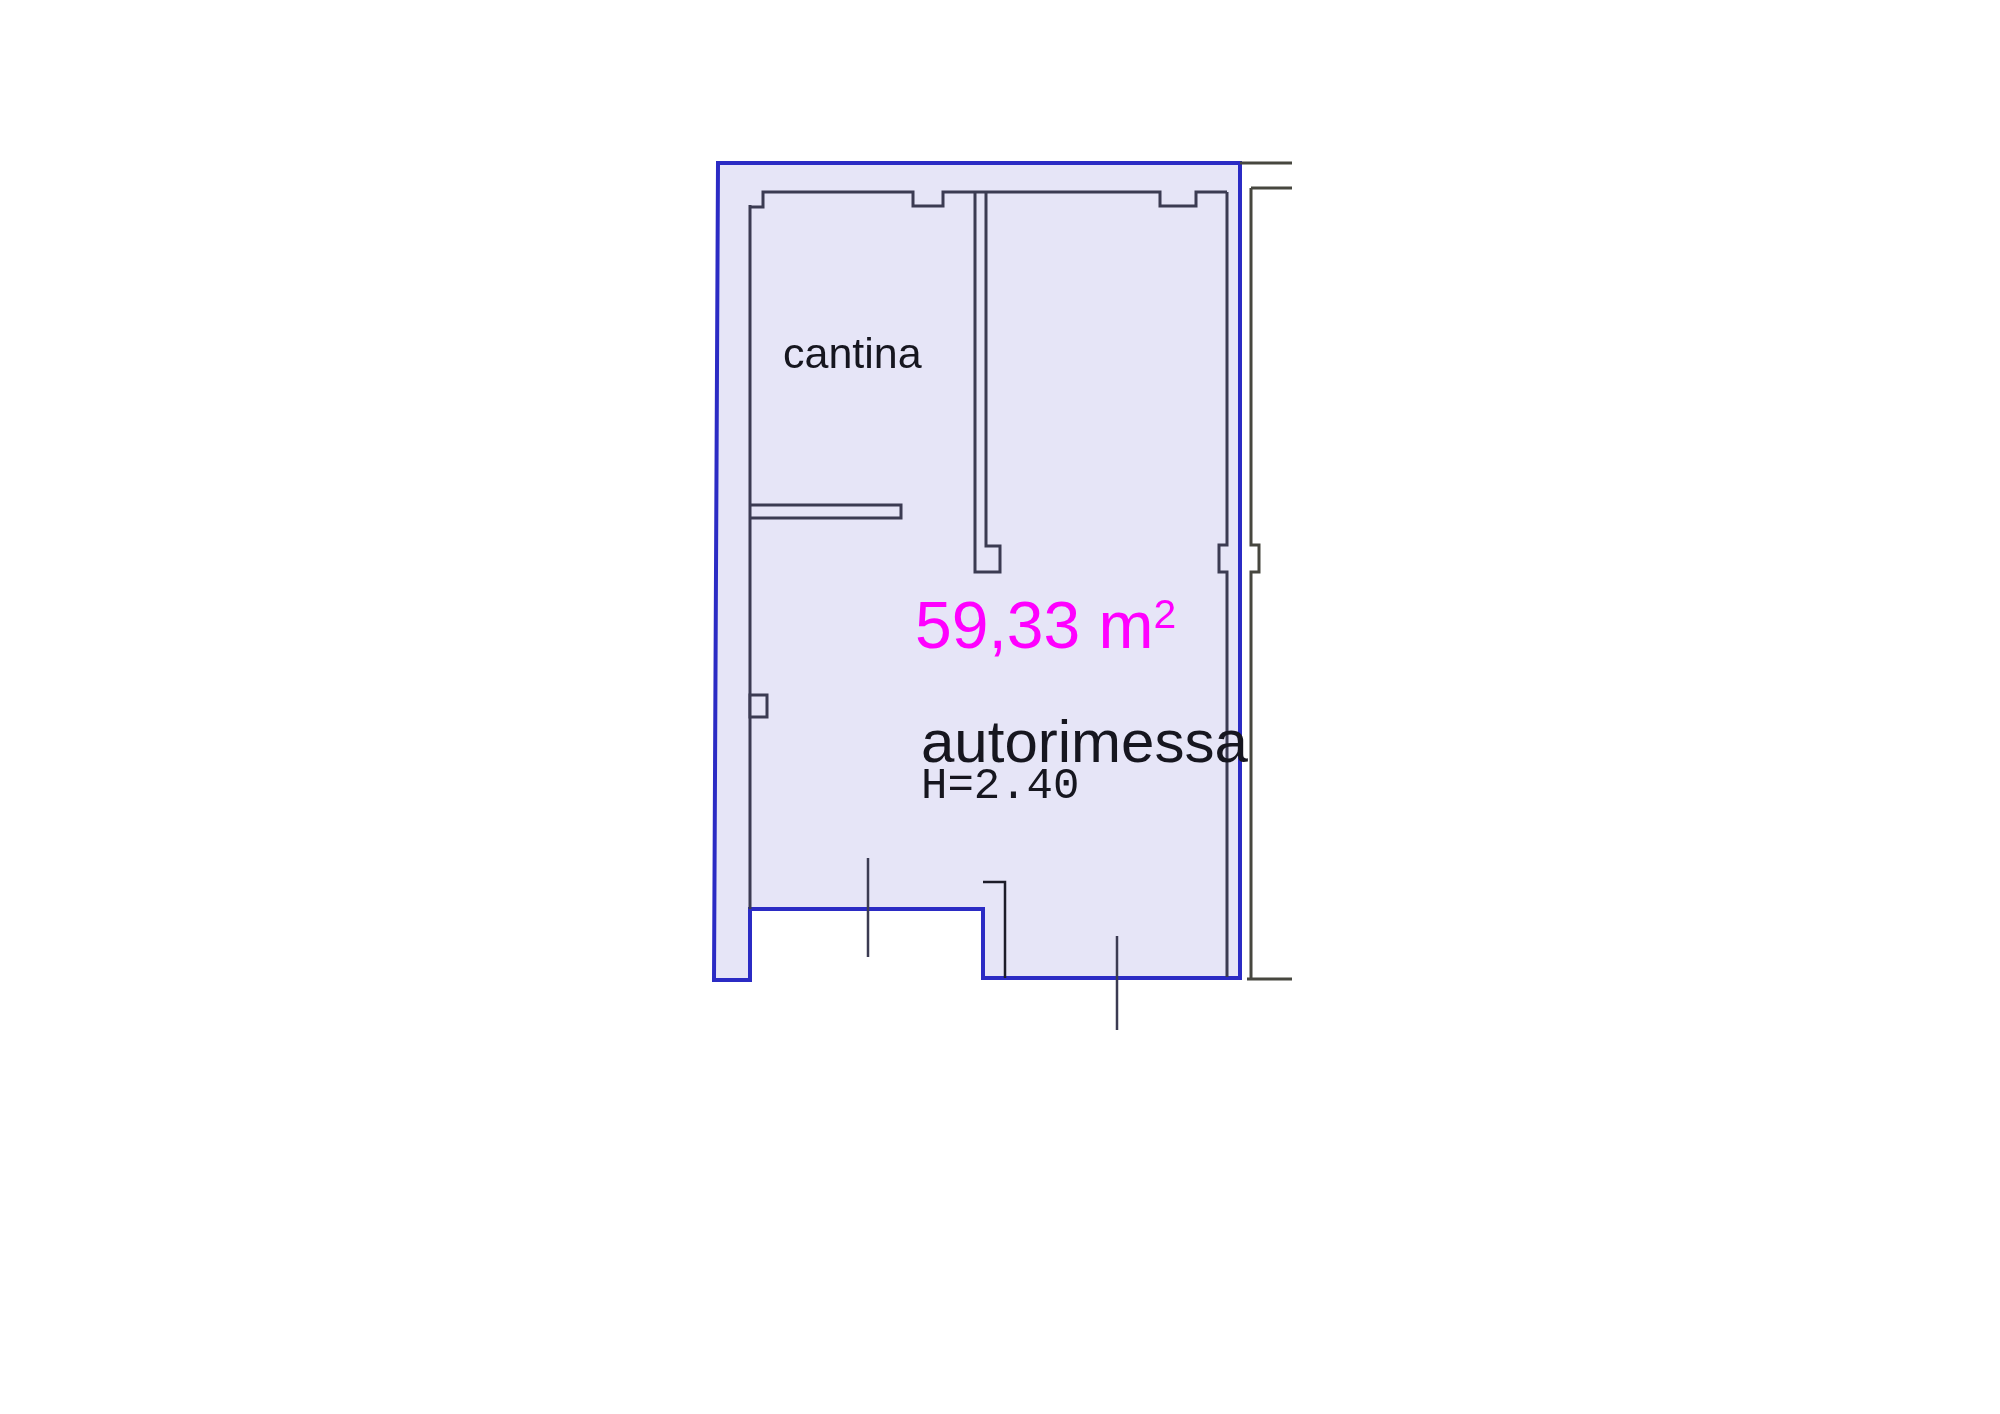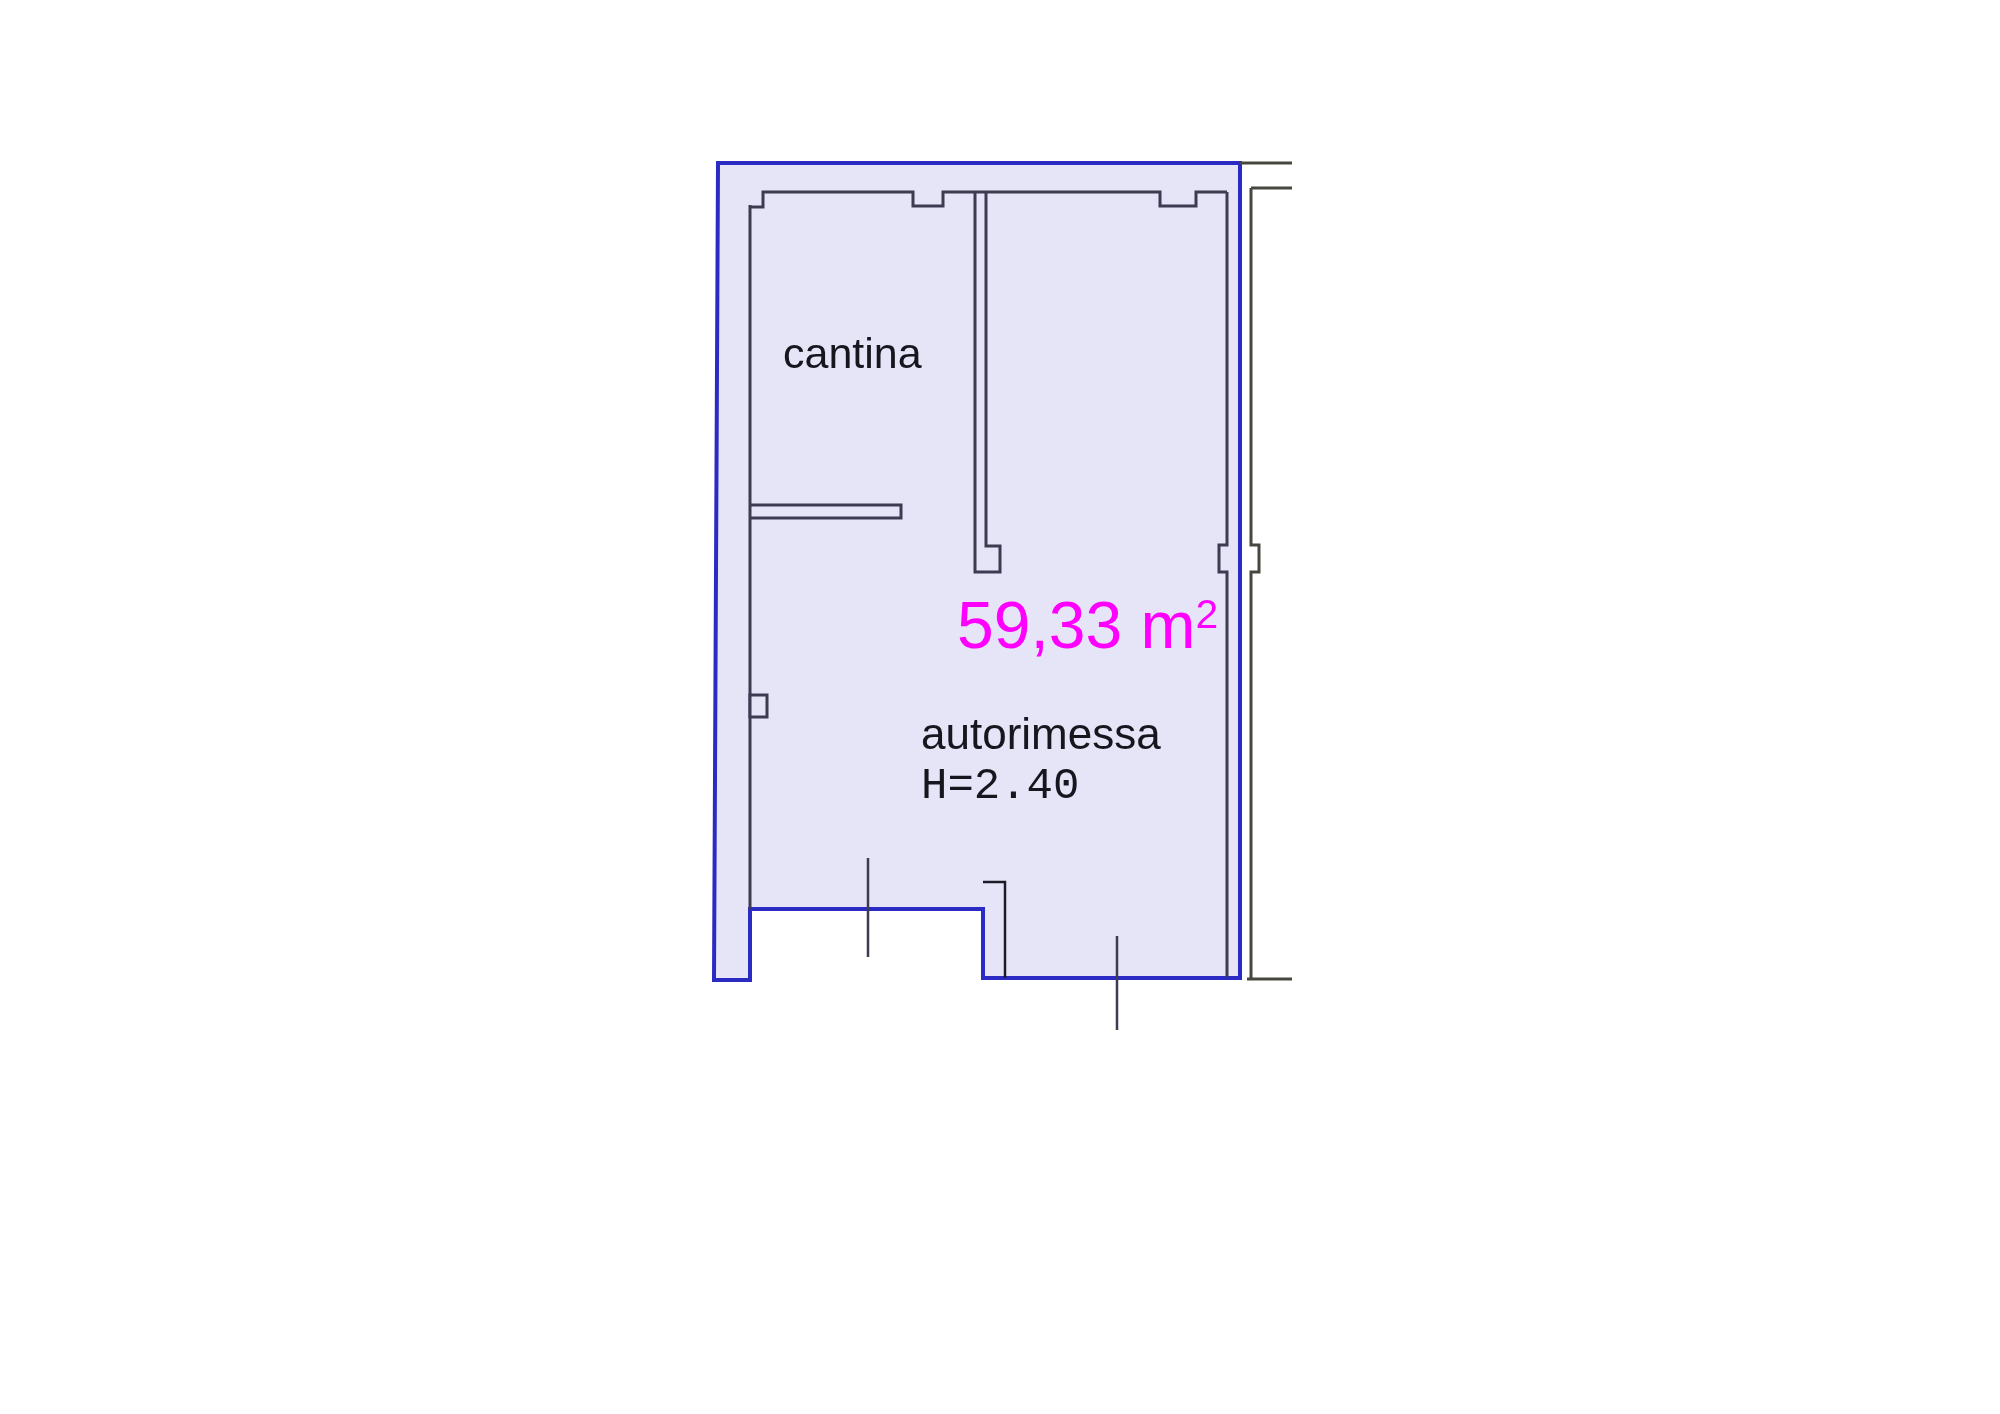--- a/index.html
+++ b/index.html
@@ -60,33 +60,33 @@
     white-space: nowrap;
     color: var(--label-dark, #16161F);
     line-height: 1;
   }
   .label-cantina {
     left: 783px;
     top: 332px;
     font-size: 43px;
   }
   .label-area {
-    left: 957px;
+    left: 915px;
     top: 592px;
     font-size: 66px;
     color: var(--area-magenta, #FF00FF);
   }
   .label-area .sup {
     font-size: 0.62em;
     vertical-align: 0.5em;
   }
   .label-autorimessa {
     left: 921px;
     top: 712px;
-    font-size: 44px;
+    font-size: 60px;
   }
   .label-height {
     left: 921px;
     top: 764px;
     font-size: 44px;
     font-family: Liberation Mono, monospace;
   }
   .floor-title {
     left: 840px;
     top: 1137px;

